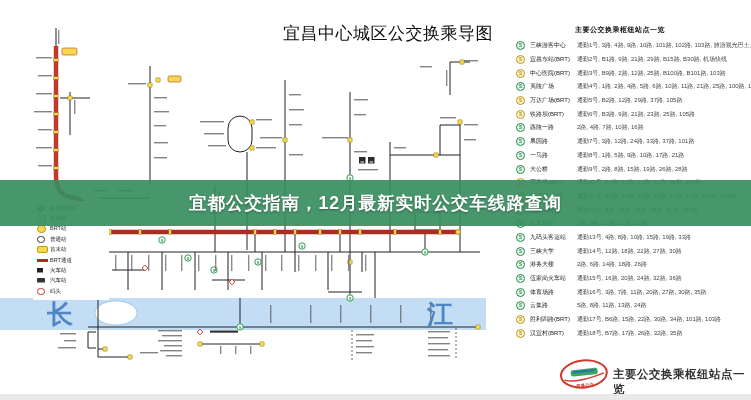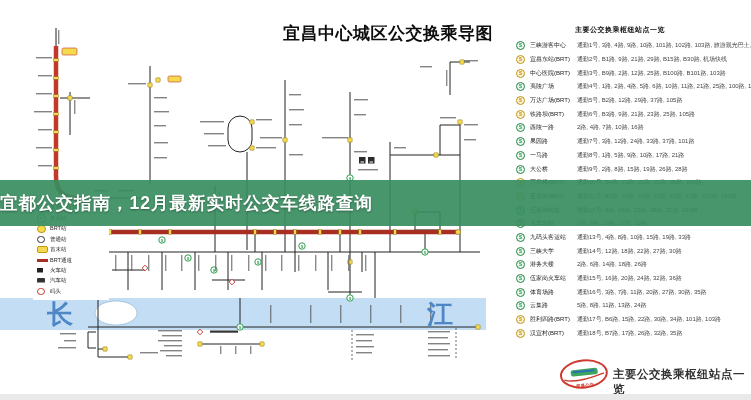--- a/index.html
+++ b/index.html
@@ -1,25 +1,25 @@
 <!DOCTYPE html>
 <html><head>
 <meta charset="utf-8">
 <style>
   html,body{margin:0;padding:0}
   body{width:751px;height:400px;position:relative;overflow:hidden;background:#fff;
        font-family:"Liberation Sans", sans-serif;}
 
   
   .map-title{position:absolute;left:272px;top:22px;width:232px;text-align:center;
-    font-size:17px;font-weight:bold;color:#0d0d0d;letter-spacing:.5px;z-index:12;}
+    font-size:17px;font-weight:normal;color:#0d0d0d;letter-spacing:.5px;z-index:12;}
 
   
   .banner{position:absolute;left:0;top:180px;width:751px;height:46px;
-    background:rgba(56,141,95,.92);z-index:30;display:flex;align-items:center;justify-content:flex-start;}
+    background:rgba(56,141,95,.92);z-index:30;display:flex;align-items:center;justify-content:center;}
   .banner-text{color:#fff;font-size:17.5px;font-weight:bold;letter-spacing:1px;
     text-shadow:0 1px 2px rgba(0,0,0,.35);white-space:nowrap;}
 
   
   .legend{position:absolute;left:33px;top:201px;width:76px;z-index:20;background:#fff;padding:2px 0 3px;}
   .legend-row{display:flex;align-items:center;height:10.4px;padding-left:4px;}
   .legend-ic{width:13px;display:flex;align-items:center;}
   .legend-label{font-size:5.5px;color:#222;white-space:nowrap;}
   .hub-icon{width:7px;height:7px;border-radius:50%;background:#2E9E4F;color:#fff;
     font-size:4.5px;font-weight:bold;display:flex;align-items:center;justify-content:center;}

